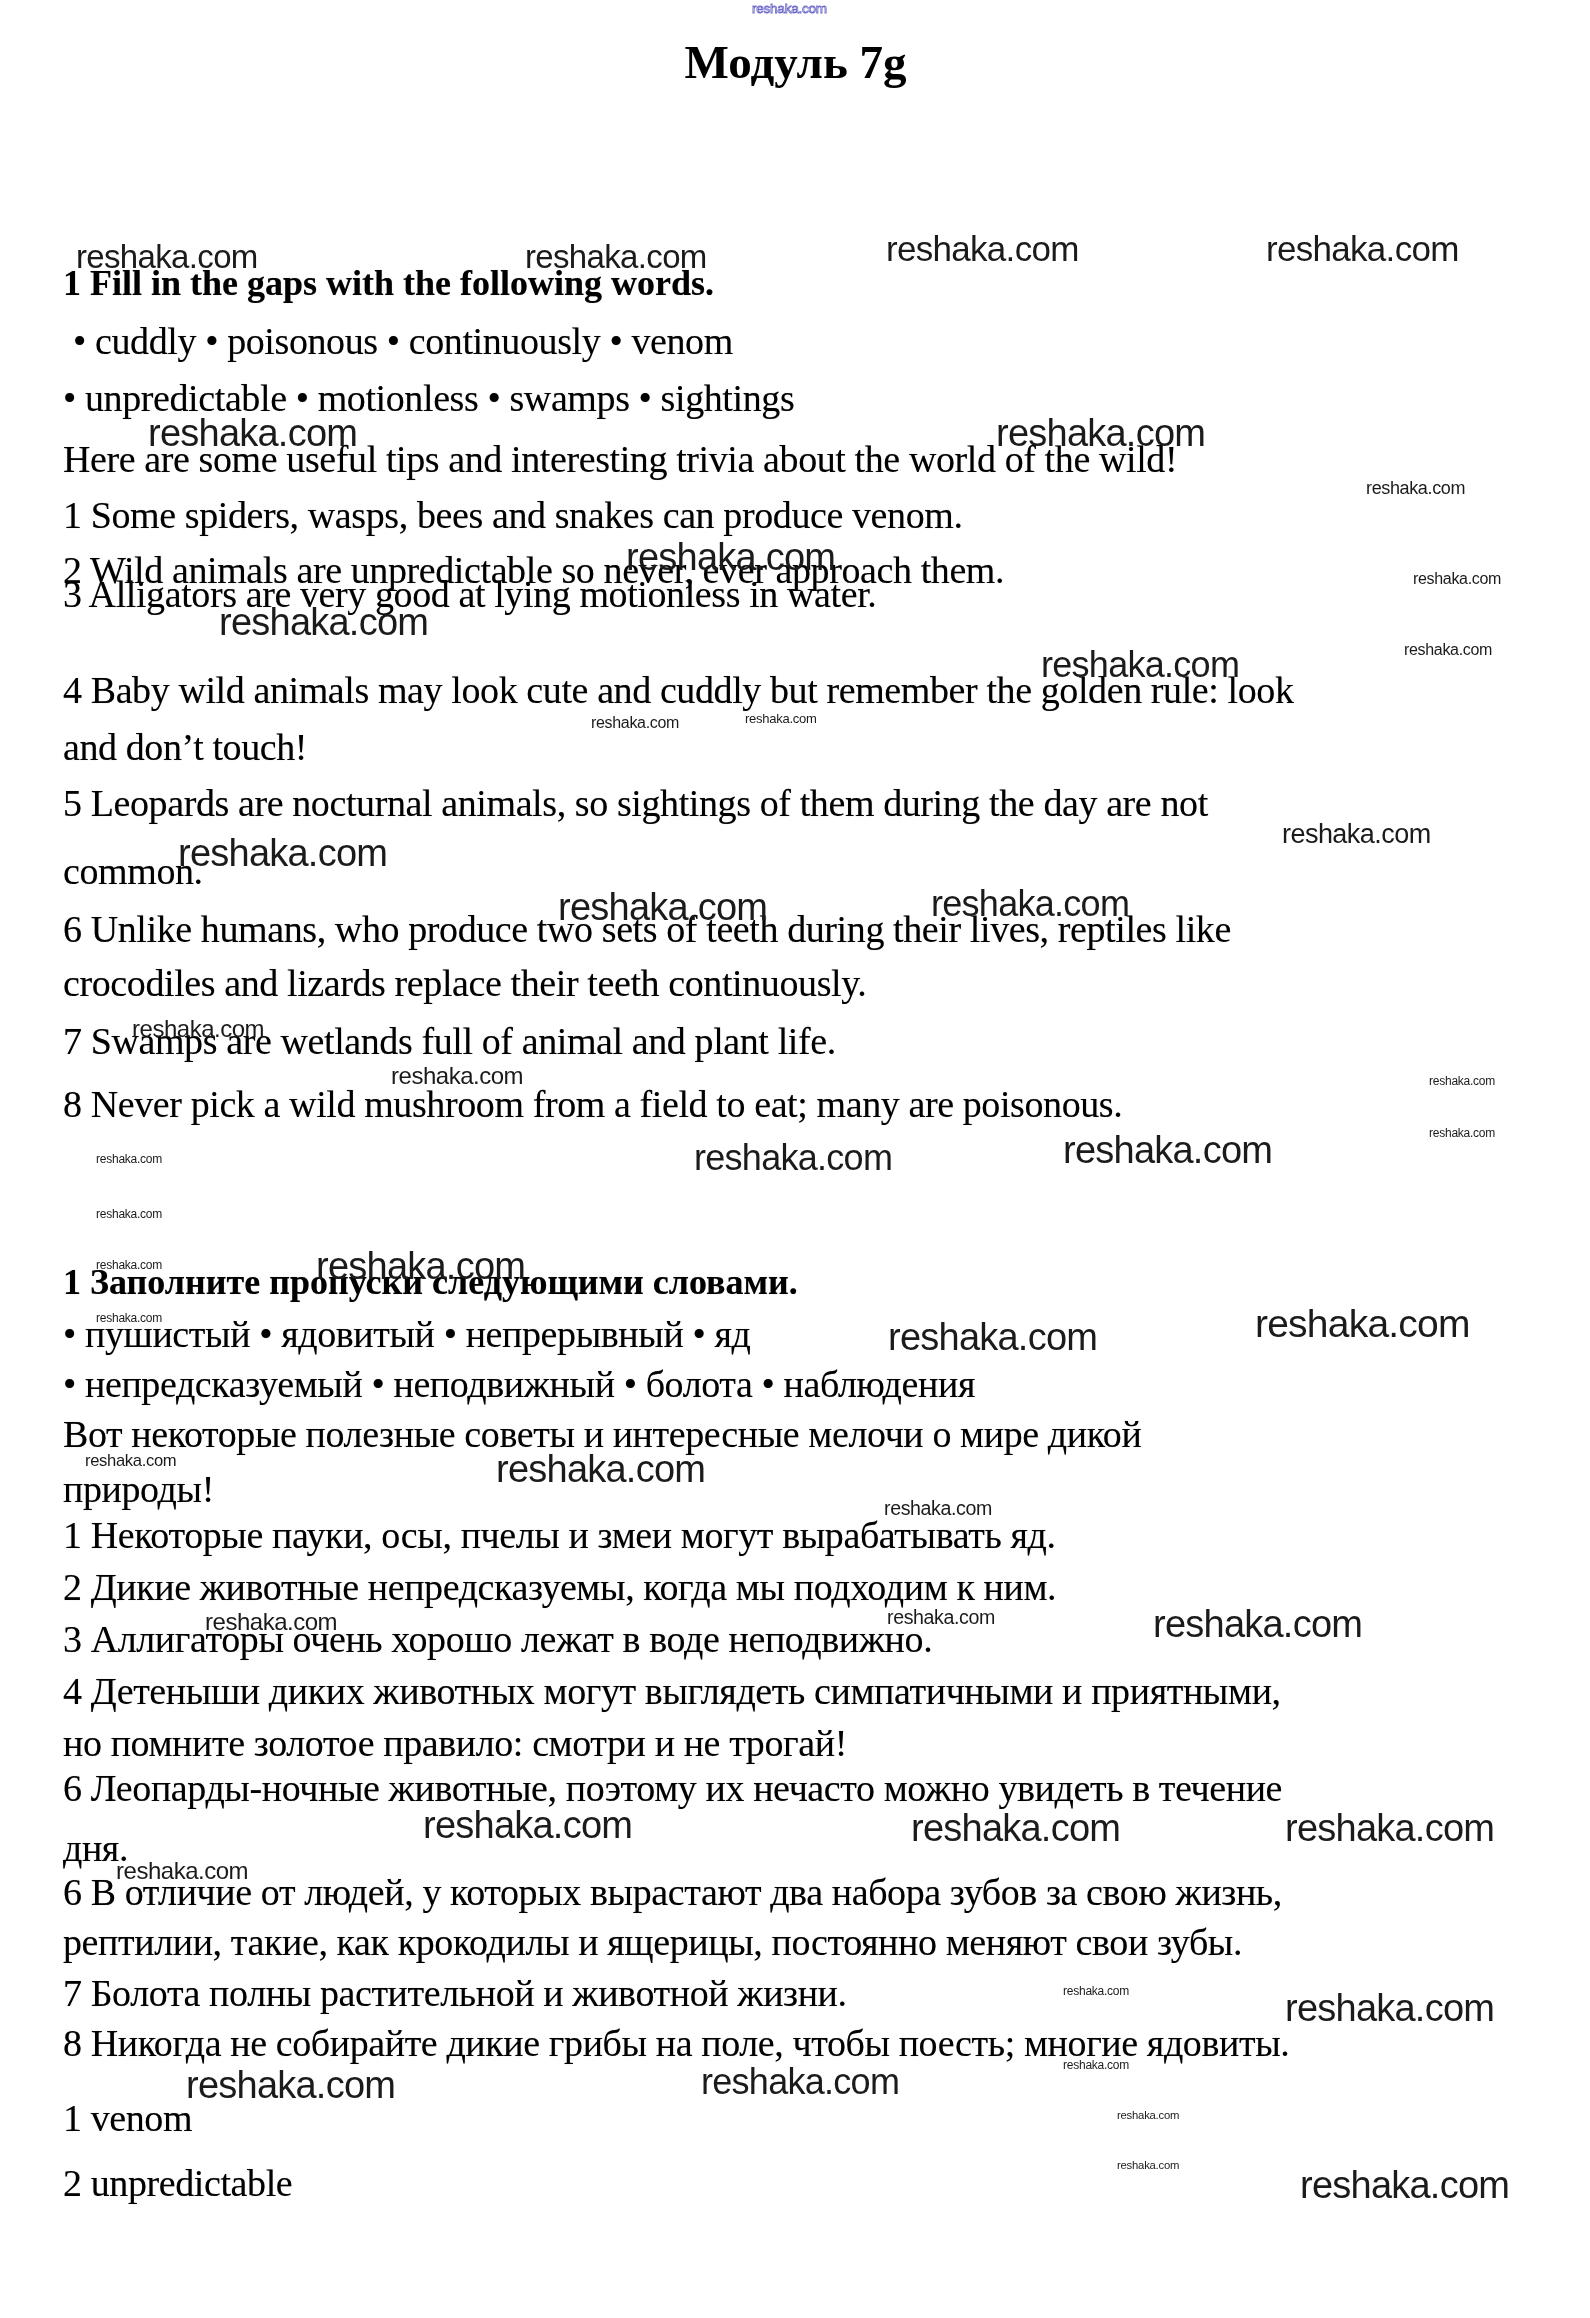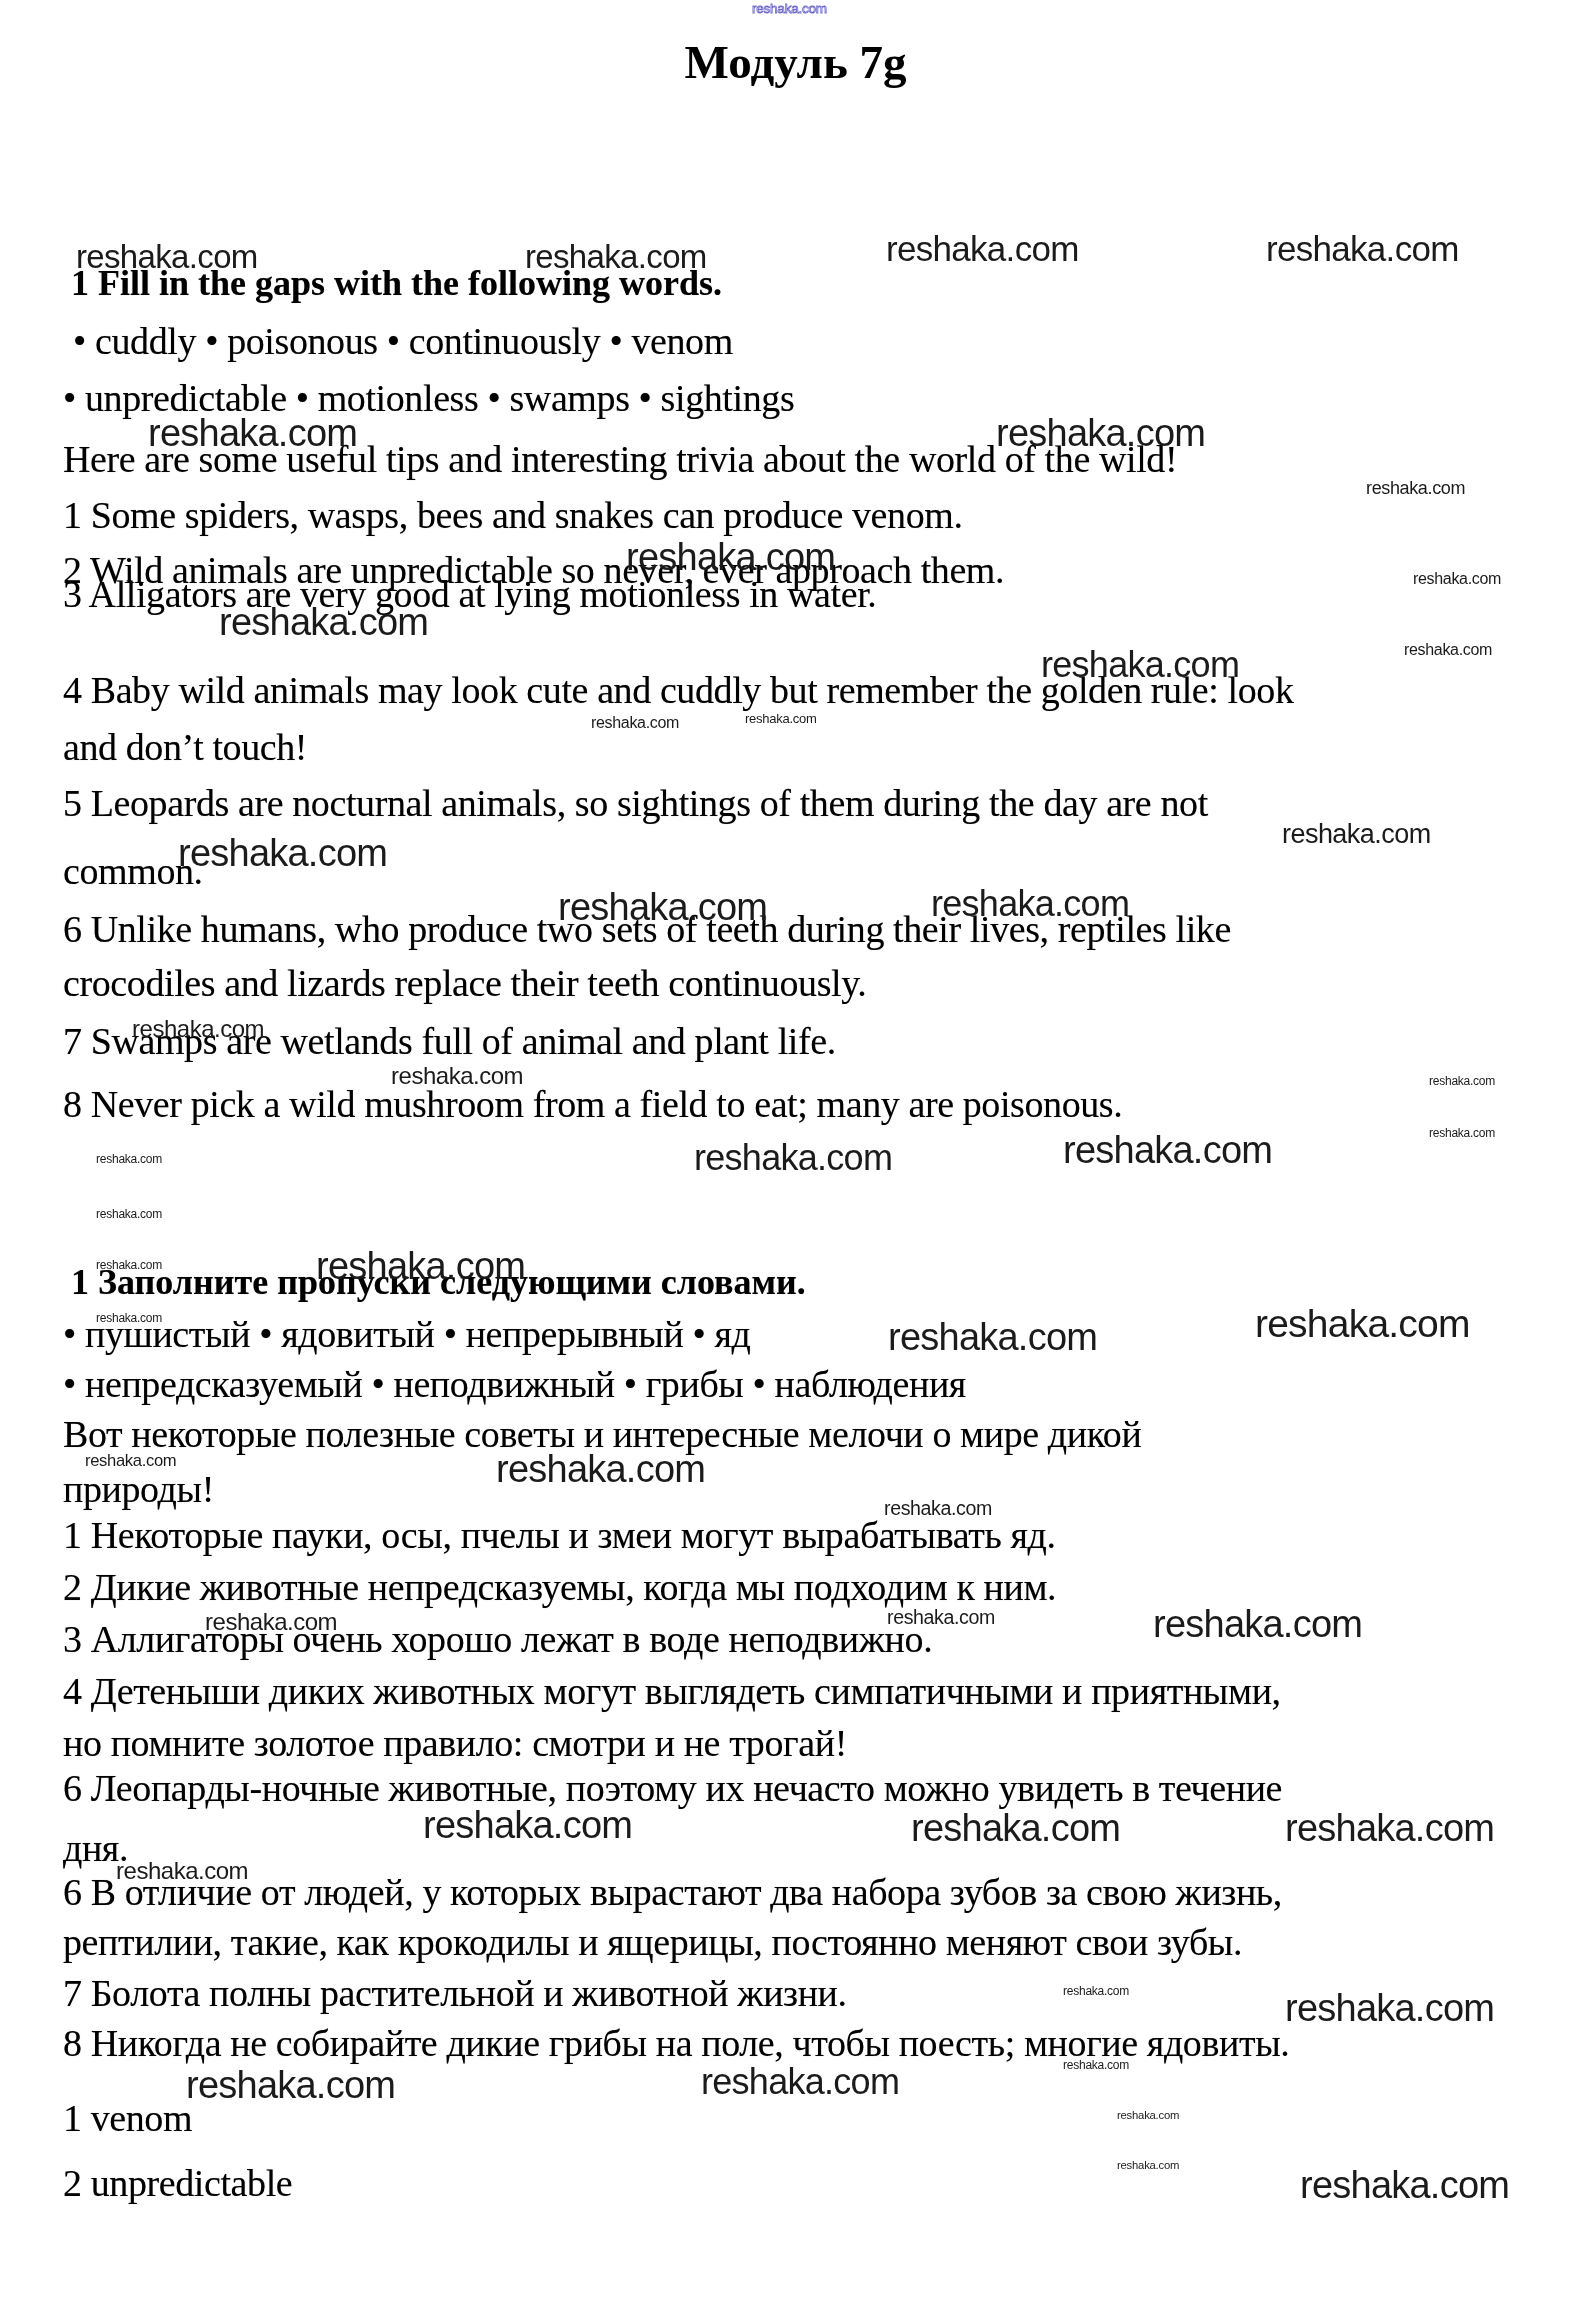--- a/index.html
+++ b/index.html
@@ -27,21 +27,20 @@
     white-space:nowrap;
     font-size:38px;
     line-height:1;
     letter-spacing:-0.4px;
     text-shadow:0 0 0.8px rgba(0,0,0,0.4);
   }
   .line.bold{
     font-weight:bold;
     font-size:36px;
     letter-spacing:0;
-    margin-left:8px;
   }
   .wm{
     position:absolute;
     font-family:"Liberation Sans", sans-serif;
     color:#1b1b1b;
     line-height:1;
     white-space:nowrap;
     letter-spacing:-0.02em;
     font-weight:500;
   }
@@ -69,21 +68,21 @@
     <div class="line" style="top: 671px;">4 Baby wild animals may look cute and cuddly but remember the golden rule: look</div>
     <div class="line" style="top: 728px;">and don’t touch!</div>
     <div class="line" style="top: 784px;">5 Leopards are nocturnal animals, so sightings of them during the day are not</div>
     <div class="line" style="top: 852px;">common.</div>
     <div class="line" style="top: 910px;">6 Unlike humans, who produce two sets of teeth during their lives, reptiles like</div>
     <div class="line" style="top: 964px;">crocodiles and lizards replace their teeth continuously.</div>
     <div class="line" style="top: 1022px;">7 Swamps are wetlands full of animal and plant life.</div>
     <div class="line" style="top: 1085px;">8 Never pick a wild mushroom from a field to eat; many are poisonous.</div>
     <div class="line bold" style="top: 1264px;">1 Заполните пропуски следующими словами.</div>
     <div class="line" style="top: 1315px;">• пушистый • ядовитый • непрерывный • яд</div>
-    <div class="line" style="top: 1365px;">• непредсказуемый • неподвижный • грибы • наблюдения</div>
+    <div class="line" style="top: 1365px;">• непредсказуемый • неподвижный • болота • наблюдения</div>
     <div class="line" style="top: 1415px;">Вот некоторые полезные советы и интересные мелочи о мире дикой</div>
     <div class="line" style="top: 1470px;">природы!</div>
     <div class="line" style="top: 1516px;">1 Некоторые пауки, осы, пчелы и змеи могут вырабатывать яд.</div>
     <div class="line" style="top: 1568px;">2 Дикие животные непредсказуемы, когда мы подходим к ним.</div>
     <div class="line" style="top: 1620px;">3 Аллигаторы очень хорошо лежат в воде неподвижно.</div>
     <div class="line" style="top: 1672px;">4 Детеныши диких животных могут выглядеть симпатичными и приятными,</div>
     <div class="line" style="top: 1724px;">но помните золотое правило: смотри и не трогай!</div>
     <div class="line" style="top: 1769px;">6 Леопарды-ночные животные, поэтому их нечасто можно увидеть в течение</div>
     <div class="line" style="top: 1829px;">дня.</div>
     <div class="line" style="top: 1873px;">6 В отличие от людей, у которых вырастают два набора зубов за свою жизнь,</div>

